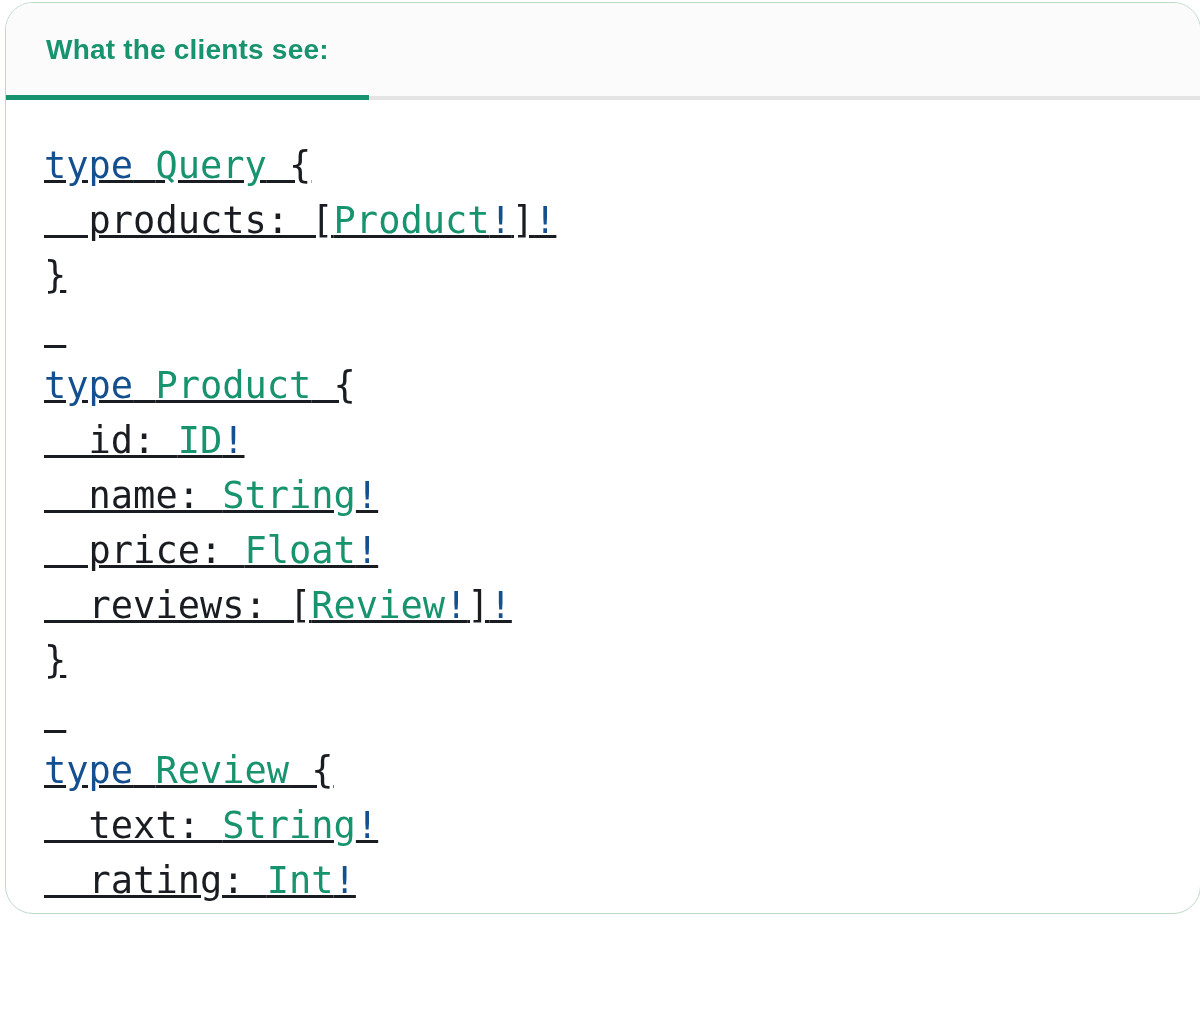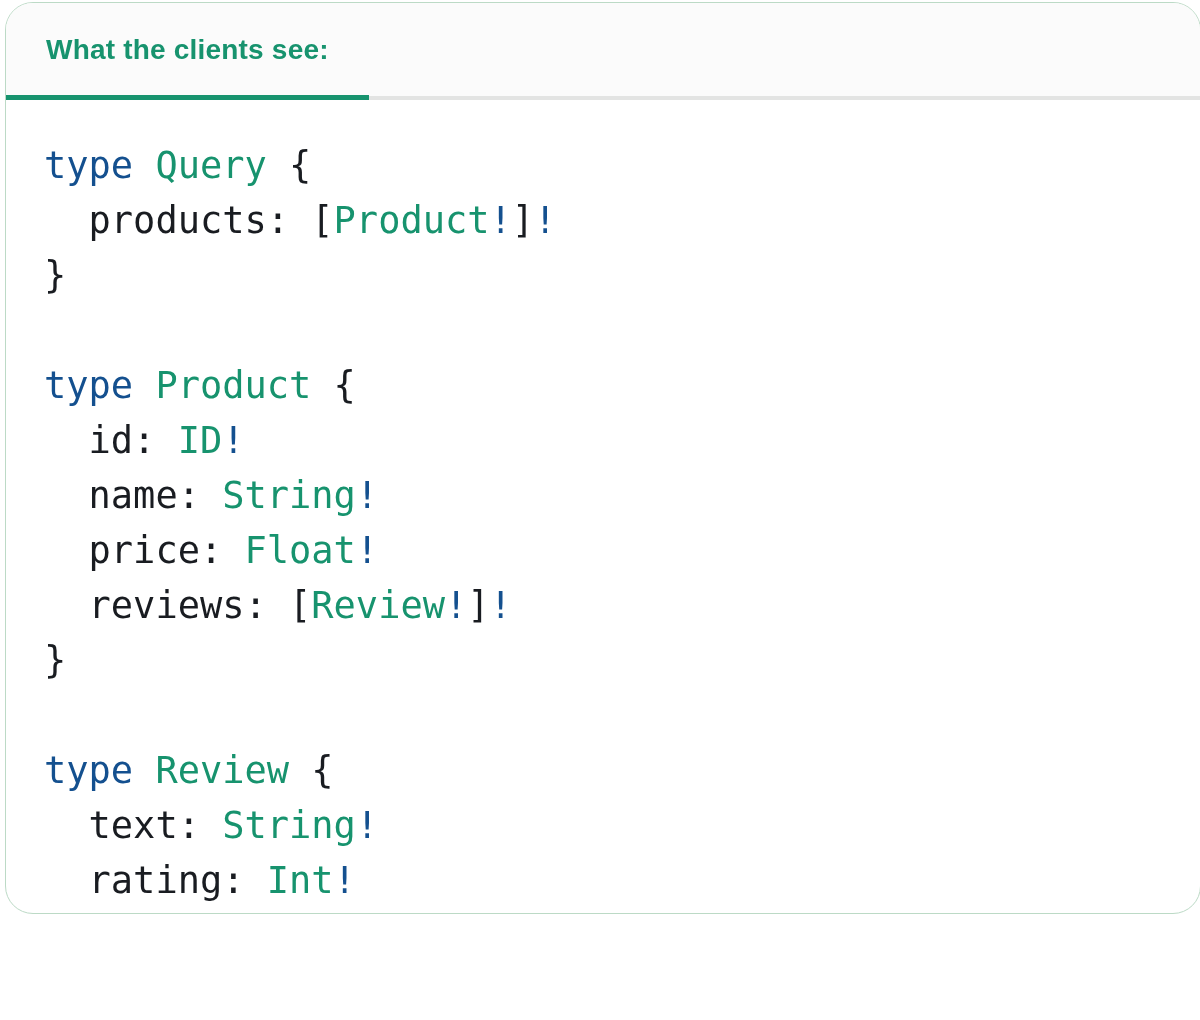--- a/index.html
+++ b/index.html
@@ -57,21 +57,21 @@
     background: var(--teal);
   }
   .code {
     padding: 38px 38px 0 38px;
     font-family: "DejaVu Sans Mono", "Liberation Mono", monospace;
     font-size: 37px;
     line-height: 55px;
     color: var(--code-text);
     white-space: pre;
   }
-  .code-line { height: 55px; }
+  .code-line { height: 55px; text-decoration: underline; }
   .tok-kw { color: var(--blue); }
   .tok-ty { color: var(--teal); }
   .tok-pl { color: var(--code-text); }
 </style>
 </head>
 <body>
 
 <div class="card">
   <div class="tab-bar">
     <div class="tab">

